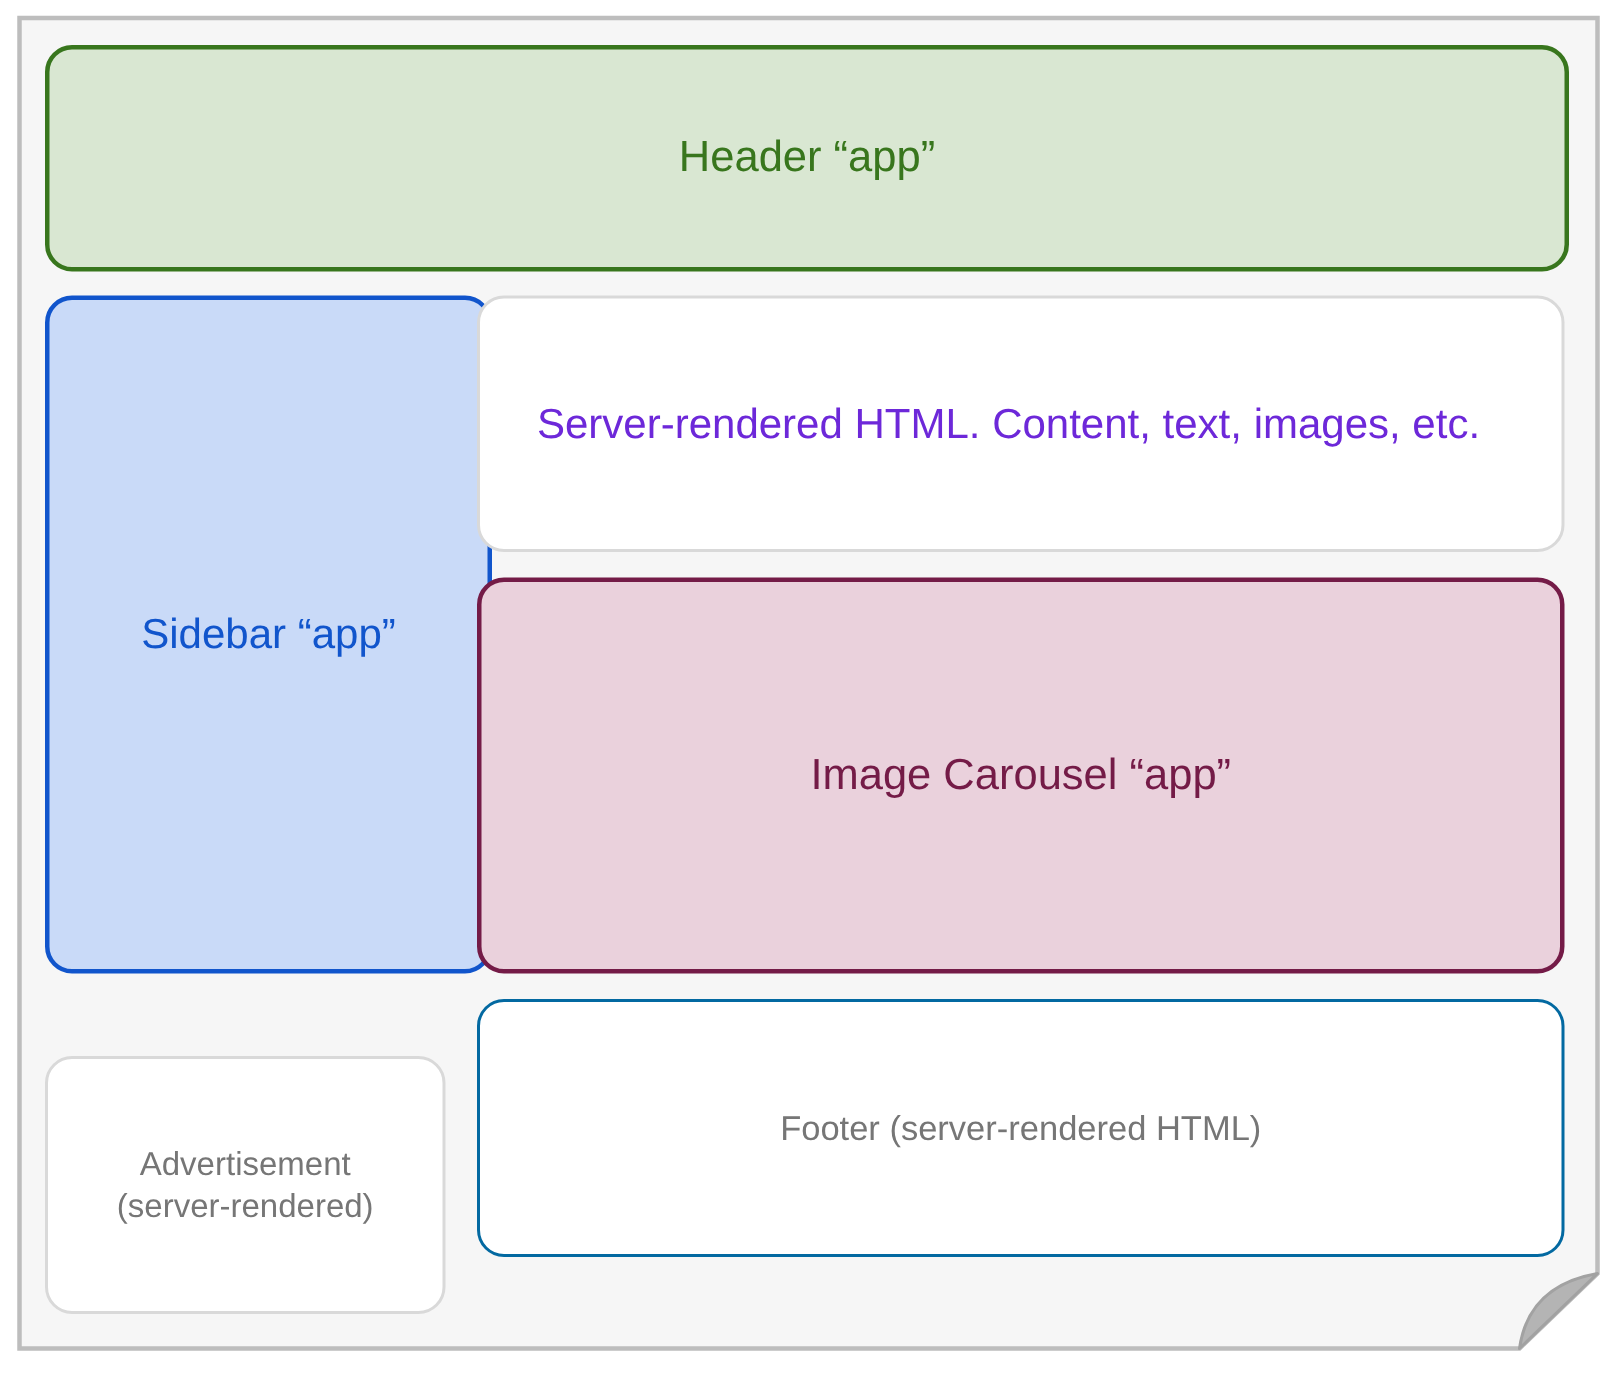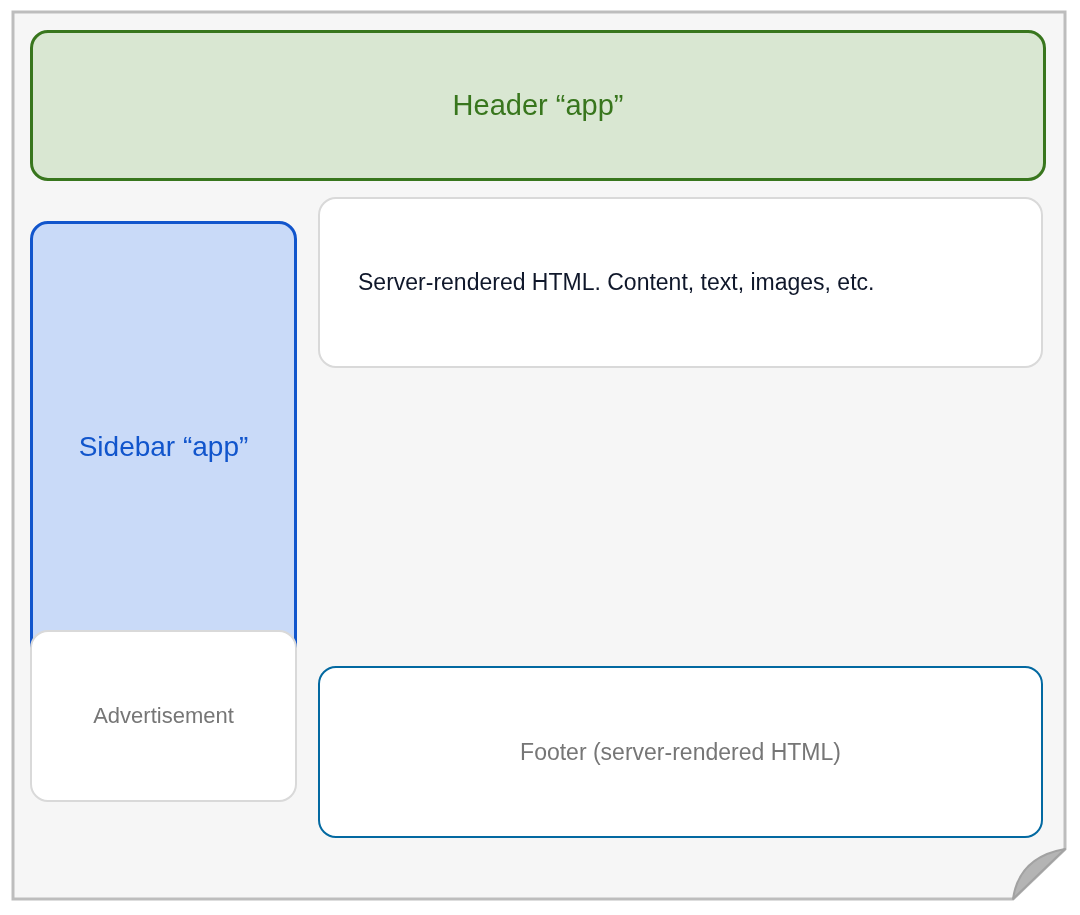--- a/index.html
+++ b/index.html
@@ -11,40 +11,40 @@
   .box{position:absolute;display:flex;align-items:center;justify-content:center;box-sizing:border-box;border-radius:18px;}
   .box .label{text-align:center;}
 
   #header-app{
     left:30px;top:30px;width:1016px;height:151px;
     background:#d9e7d2;border:3px solid #38761d;
   }
   #header-app .label{color:#38761d;font-size:29px;}
 
   #sidebar-app{
-    left:30px;top:197px;width:267px;height:452px;
-    background:#c9daf8;border:3px solid #1155cc;margin-top:24px;
+    left:30px;top:197px;width:298px;height:452px;
+    background:#c9daf8;border:3px solid #1155cc;
   }
   #sidebar-app .label{color:#1155cc;font-size:28px;}
 
   #content-box{
     left:318px;top:197px;width:725px;height:171px;
     background:#ffffff;border:2px solid #d9d9d9;
     justify-content:flex-start;padding-left:38px;
   }
-  #content-box .label{color:#0f172a;font-size:23px;text-align:left;}
+  #content-box .label{color:#6d28d9;font-size:28px;text-align:left;}
 
   #carousel-app{
     left:318px;top:385px;width:725px;height:264px;
     background:#ead1dc;border:3px solid #741b47;
   }
   #carousel-app .label{color:#741b47;font-size:29px;}
 
   #ad-box{
-    left:30px;top:630px;width:267px;height:172px;
+    left:30px;top:704px;width:267px;height:172px;
     background:#ffffff;border:2px solid #d9d9d9;
   }
   #ad-box .label{color:#767676;font-size:22px;line-height:28px;}
   #ad-box .label span{display:block;}
 
   #footer-box{
     left:318px;top:666px;width:725px;height:172px;
     background:#ffffff;border:2px solid #0369a1;
   }
   #footer-box .label{color:#767676;font-size:23px;}
@@ -64,24 +64,28 @@
   </div>
 
   <div id="sidebar-app" class="box">
     <div class="label">Sidebar “app”</div>
   </div>
 
   <div id="content-box" class="box">
     <div class="label">Server-rendered HTML. Content, text, images, etc.</div>
   </div>
 
+  <div id="carousel-app" class="box">
+    <div class="label">Image Carousel “app”</div>
+  </div>
 
   <div id="ad-box" class="box">
     <div class="label">
       <span>Advertisement</span>
+      <span>(server-rendered)</span>
     </div>
   </div>
 
   <div id="footer-box" class="box">
     <div class="label">Footer (server-rendered HTML)</div>
   </div>
 
 </div>
 
 </body></html>

